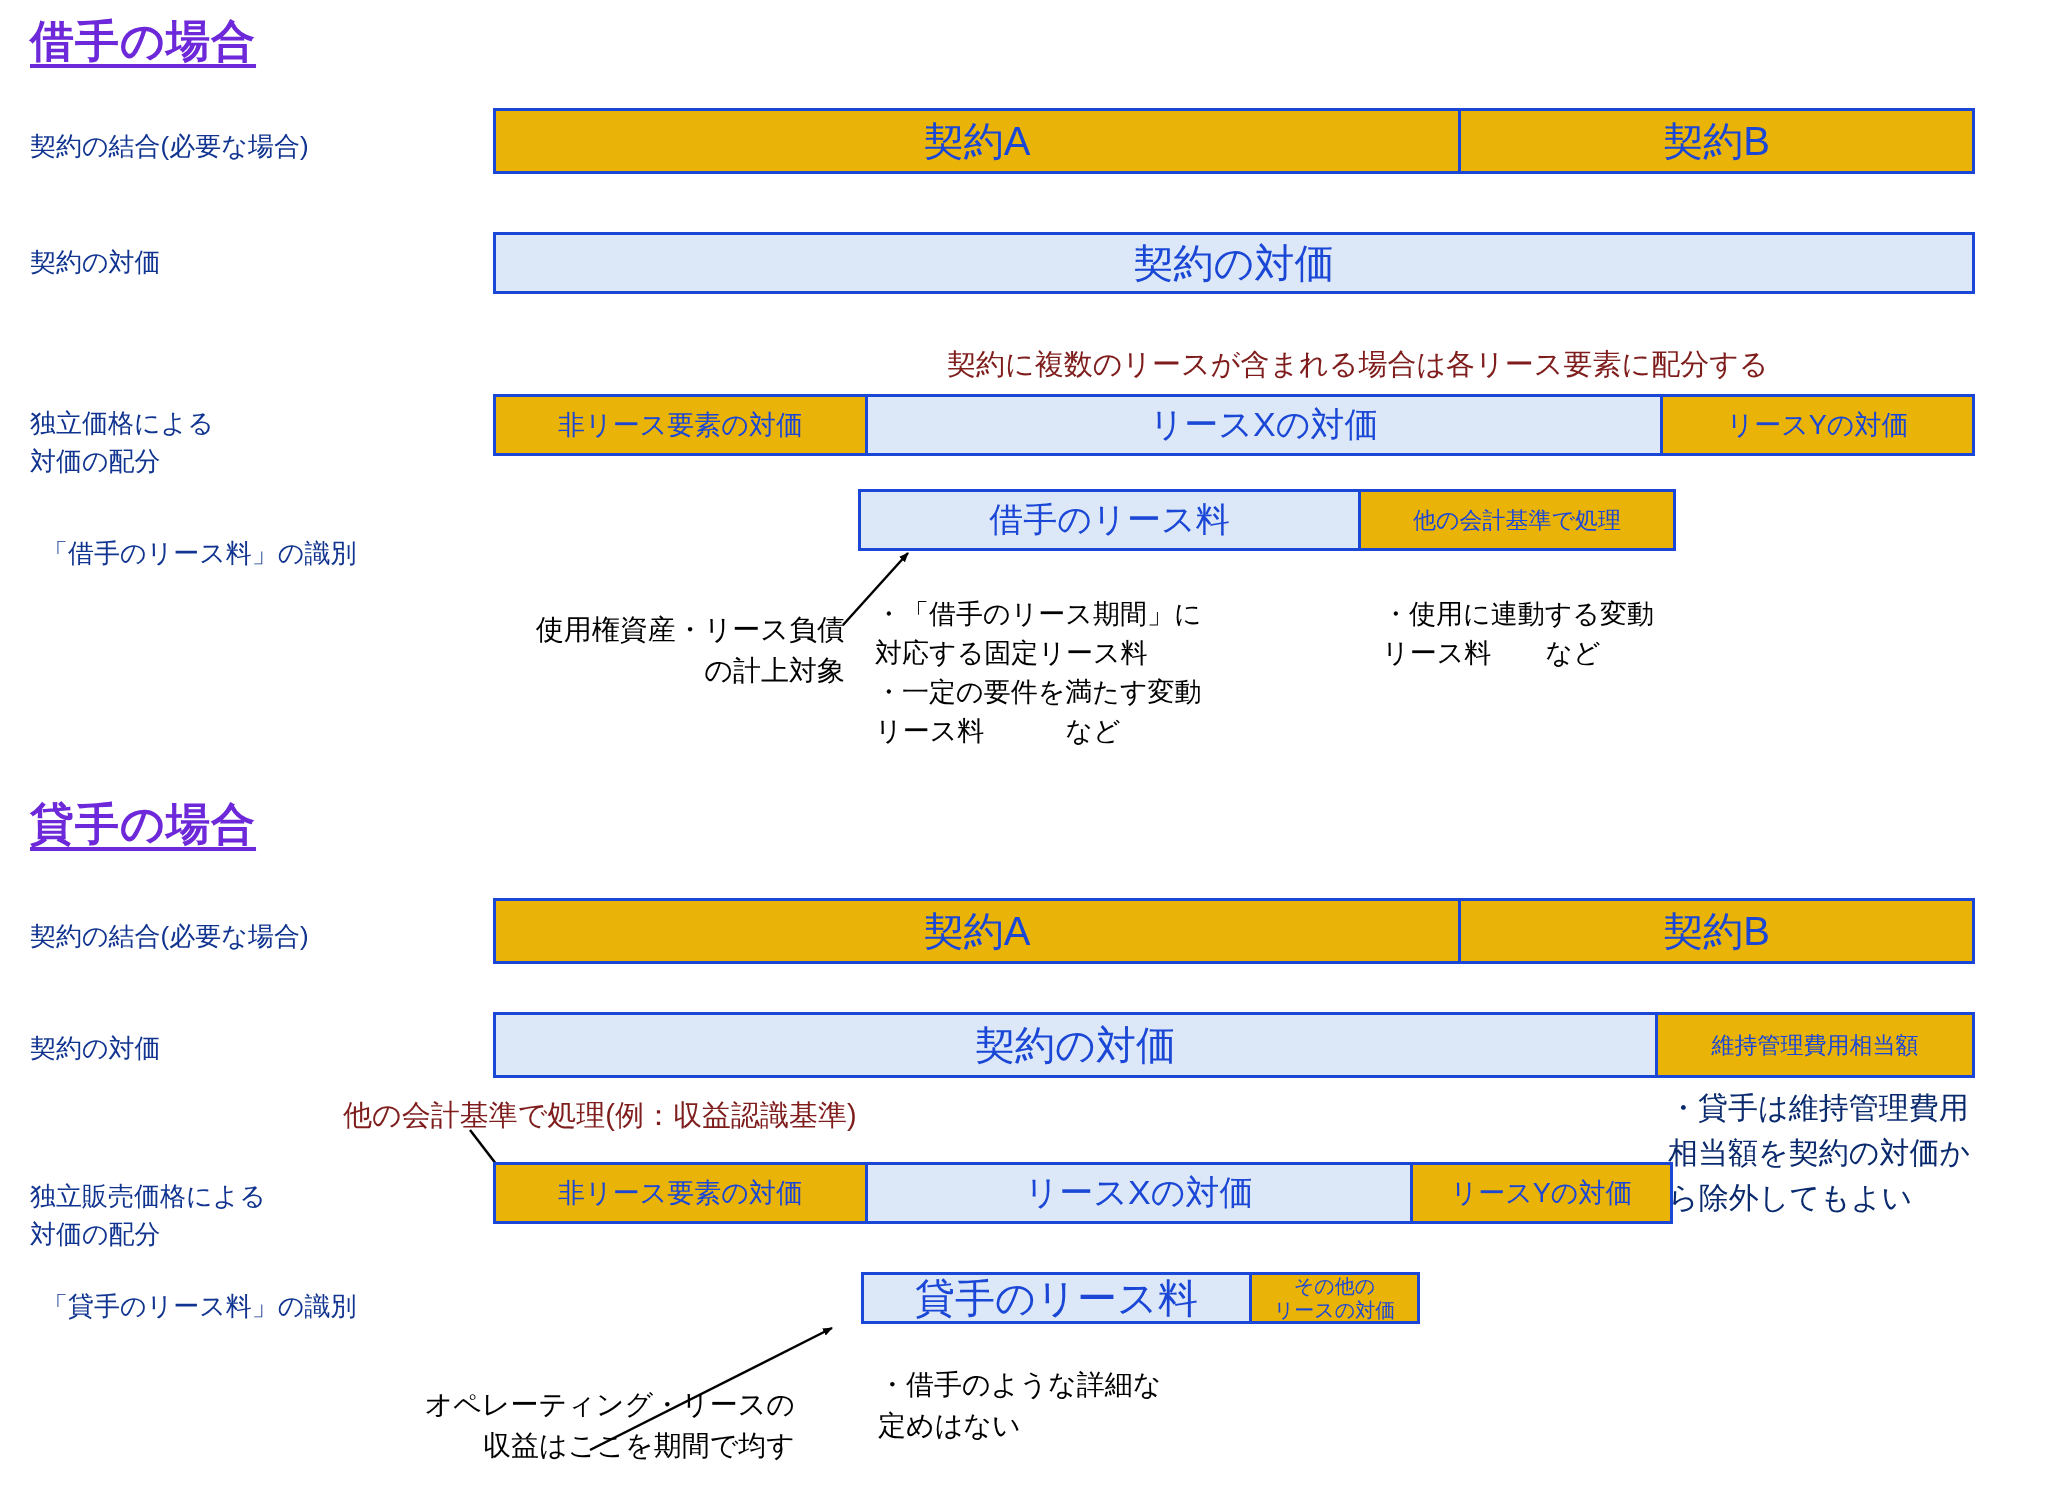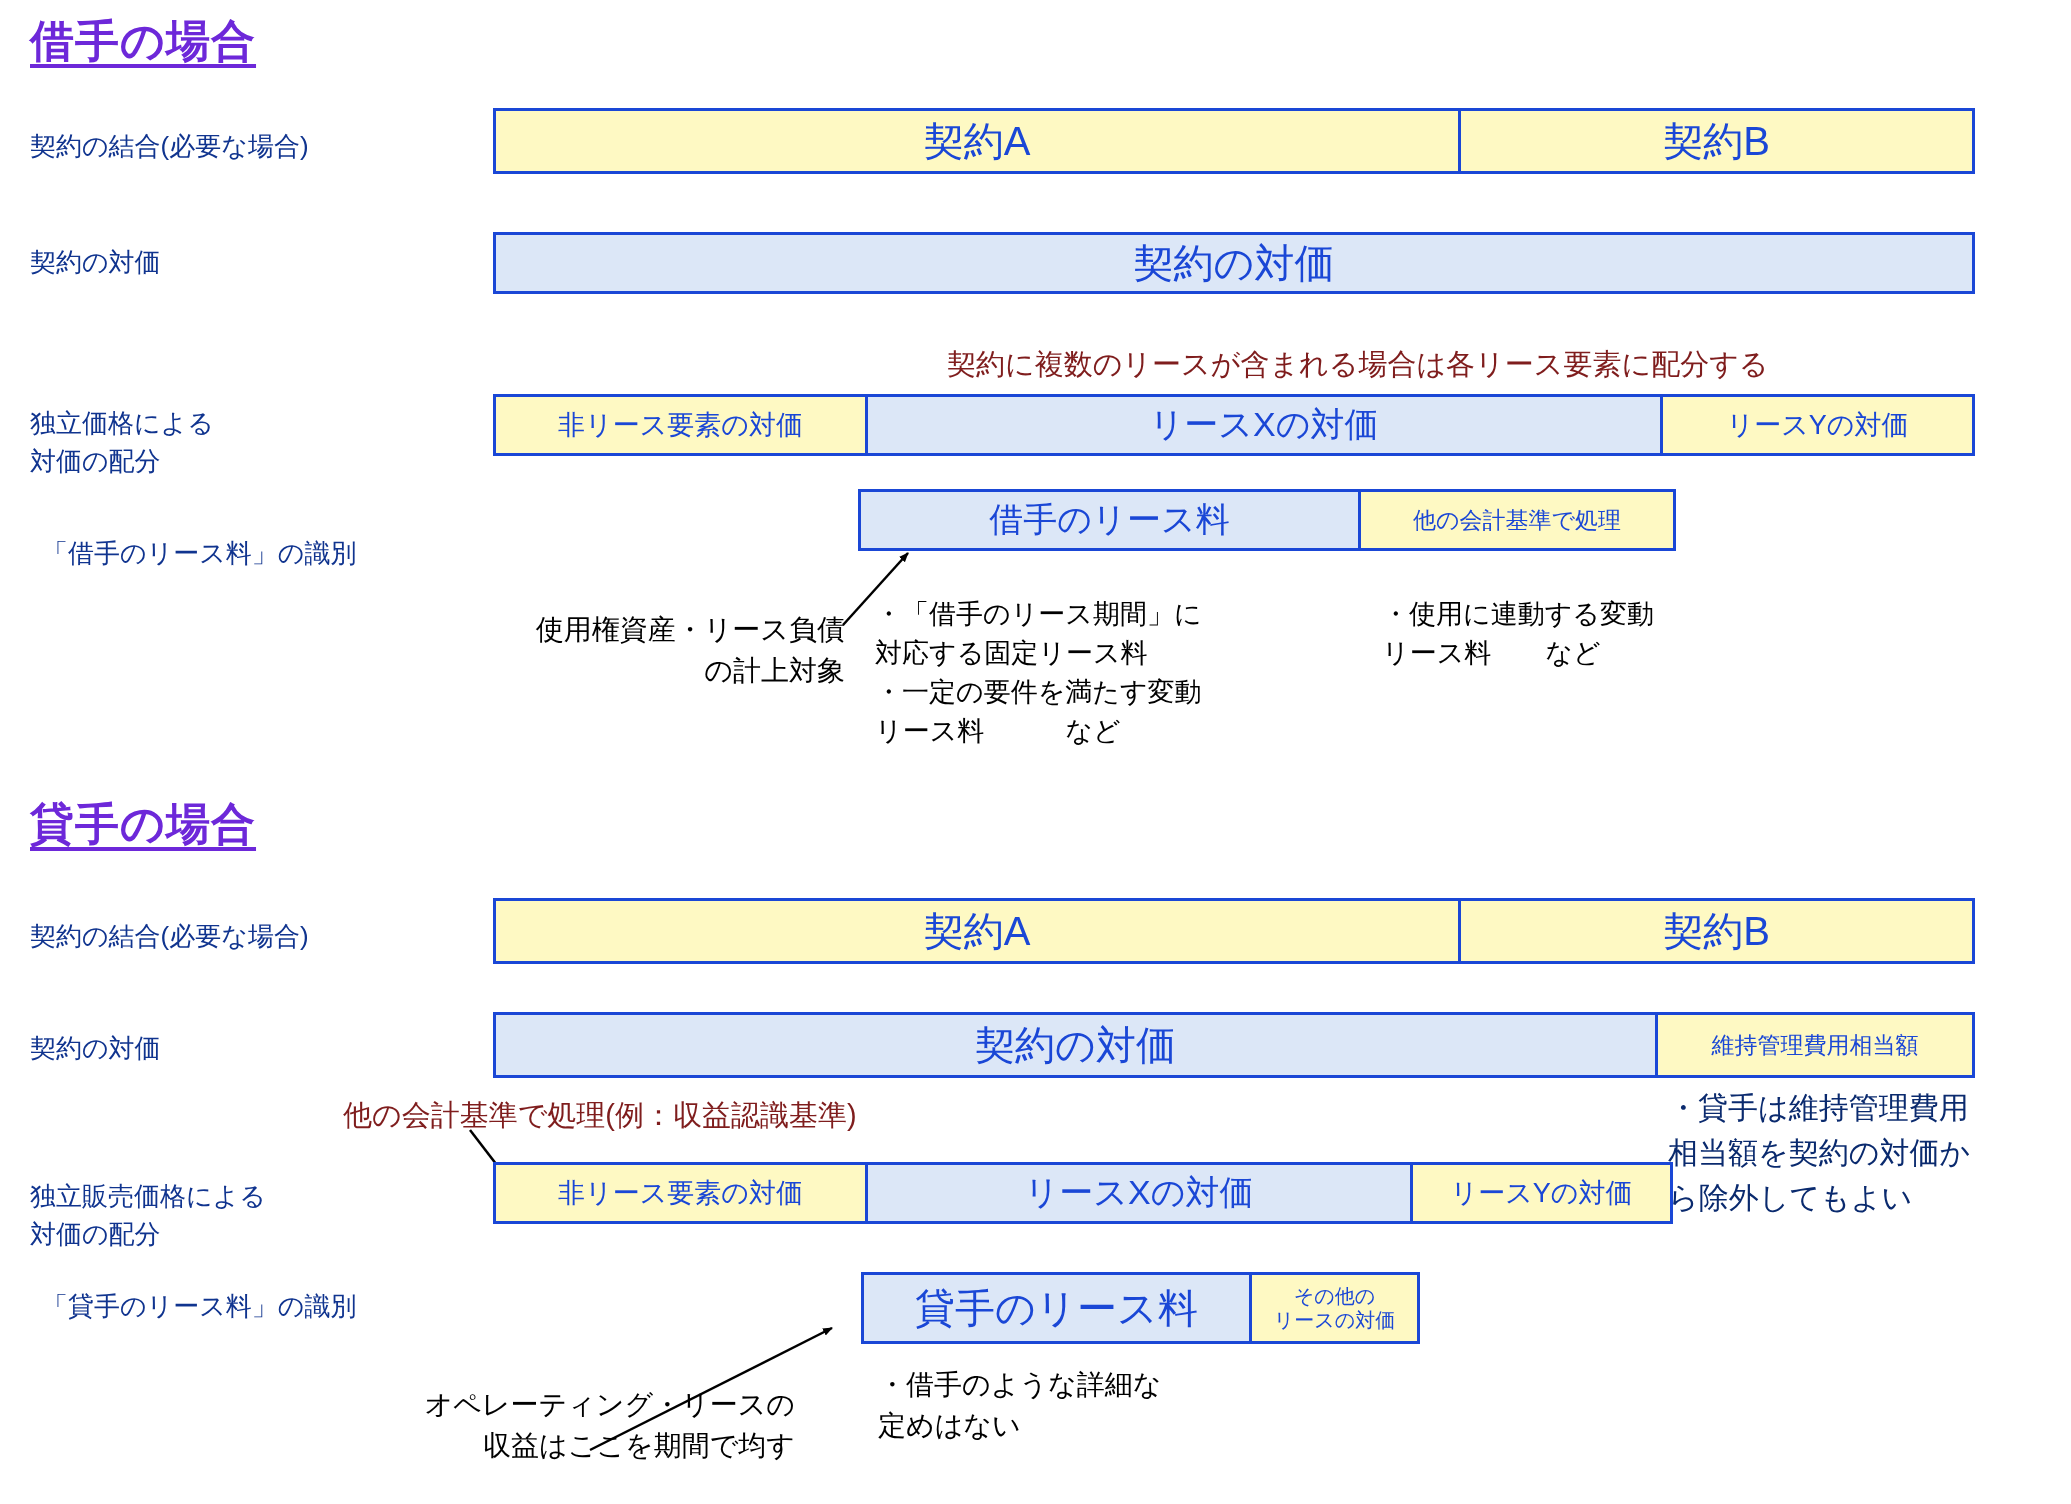--- a/index.html
+++ b/index.html
@@ -49,21 +49,21 @@
   .cell {
     box-sizing: border-box;
     display: flex;
     align-items: center;
     justify-content: center;
     color: #1a47d6;
     text-align: center;
     overflow: hidden;
   }
   .cell.fill   { background: #dce7f7; }
-  .cell.plain  { background: #fef9c3; }
+  .cell.plain  { background: #eab308; }
   .cell.divL   { border-left: 3px solid #1a47d6; }
 
   .t-lg  { font-size: 40px; }
   .t-md  { font-size: 34px; }
   .t-sm  { font-size: 27px; }
   .t-xs  { font-size: 23px; }
   .t-xxs { font-size: 20px; line-height: 1.2; }
 
   
   .note {
@@ -180,21 +180,21 @@
 対価の配分</div>
 
   <div class="abs bar" style="left:493px; top:1162px; width:1180px; height:62px;">
     <div class="cell plain t-sm" style="flex:0 0 369px;">非リース要素の対価</div>
     <div class="cell fill t-md divL" style="flex:0 0 545px;">リースXの対価</div>
     <div class="cell plain t-sm divL" style="flex:1 1 auto;">リースYの対価</div>
   </div>
 
   <div class="abs row-label" style="left:42px; top:1288px;">「貸手のリース料」の識別</div>
 
-  <div class="abs bar" style="left:861px; top:1272px; width:559px; height:72px;">
+  <div class="abs bar" style="left:861px; top:1272px; width:559px; height:52px;">
     <div class="cell fill t-lg" style="flex:0 0 385px;">貸手のリース料</div>
     <div class="cell plain t-xxs divL" style="flex:1 1 auto; white-space:pre-line;">その他の
 リースの対価</div>
   </div>
 
   <svg class="arrow" style="left:0; top:0; width:2071px; height:1504px;">
     <defs>
       <marker id="ah3" markerWidth="12" markerHeight="12" refX="9" refY="4" orient="auto" markerUnits="userSpaceOnUse">
         <path d="M0,0 L10,4 L0,8 z" fill="#000000"></path>
       </marker>

